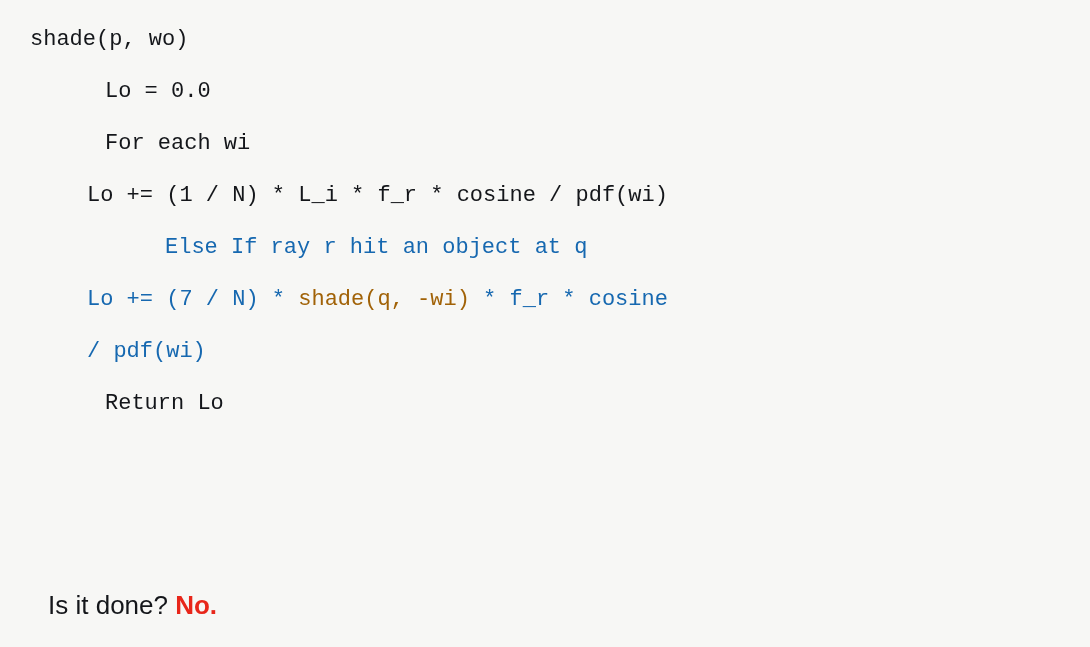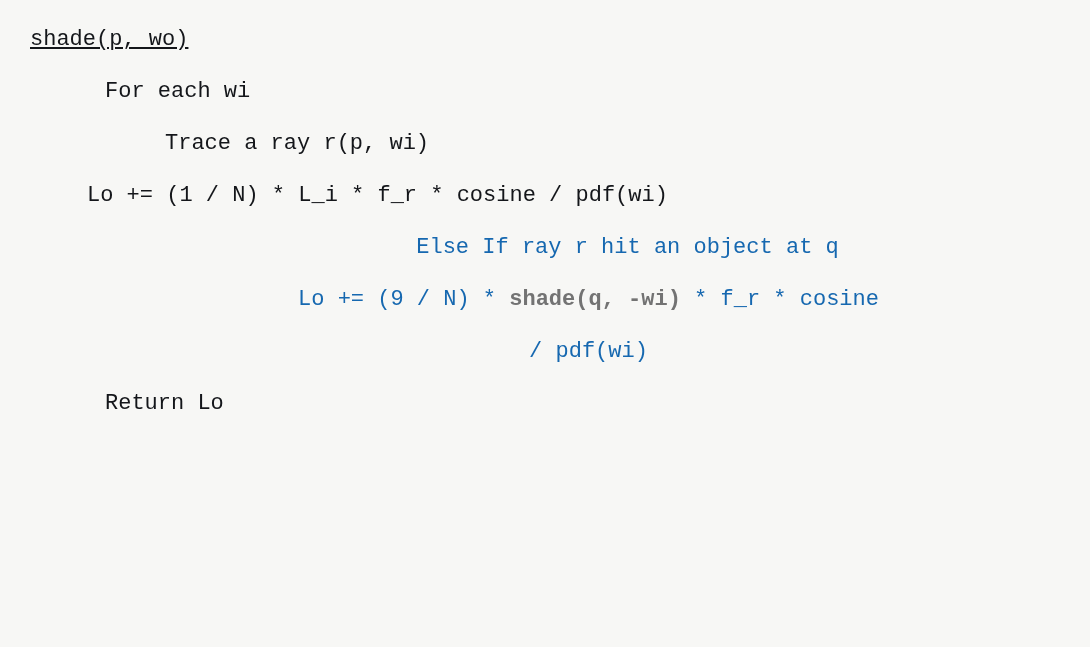--- a/index.html
+++ b/index.html
@@ -34,28 +34,28 @@
     color: #14161a;
     white-space: pre;
     letter-spacing: 0px;
   }
   .code-line.wrapped {
     height: 104px;
     line-height: 52px;
     white-space: pre-wrap;
   }
   
-  .ind-0 { padding-left: 30px; text-decoration: underline; }
+  .ind-0 { padding-left: 30px; }
   .ind-1 { padding-left: 105px; }
   .ind-2 { padding-left: 165px; }
   .ind-3 { padding-left: 87px; }
 
   .c-black { color: #14161a; }
-  .c-blue  { color: #1668b0; text-align: center; }
-  .c-red   { color: #737373; font-weight: bold; }
+  .c-blue  { color: #1668b0; }
+  .c-red   { color: #a16207; font-weight: normal; }
 
   .question {
     position: absolute;
     left: 48px;
     top: 588px;
     font-family: "Liberation Sans", sans-serif;
     font-size: 26px;
     line-height: 34px;
     color: #14161a;
     white-space: pre;
@@ -68,31 +68,32 @@
 </head>
 <body>
 
 <div class="slide">
 
   <div class="code-block">
 
     <div class="code-line ind-0 c-black">shade(p, wo)</div>
 
 
+    <div class="code-line ind-1 c-black">Lo = 0.0</div>
 
     <div class="code-line ind-1 c-black">For each wi</div>
 
-    <div class="code-line ind-2 c-black">Trace a ray r(p, wi)</div>
 
 
     <div class="code-line ind-3 c-black">Lo += (1 / N) * L_i * f_r * cosine / pdf(wi)</div>
 
     <div class="code-line ind-2 c-blue">Else If ray r hit an object at q</div>
 
-    <div class="code-line ind-3 wrapped c-blue"><span>Lo += (9 / N) * </span><span class="c-red">shade(q, -wi)</span><span> * f_r * cosine
+    <div class="code-line ind-3 wrapped c-blue"><span>Lo += (7 / N) * </span><span class="c-red">shade(q, -wi)</span><span> * f_r * cosine
 / pdf(wi)</span></div>
 
     <div class="code-line ind-1 c-black">Return Lo</div>
 
   </div>
 
+  <div class="question"><span>Is it done? </span><span class="answer">No.</span></div>
 
 </div>
 
 </body></html>

